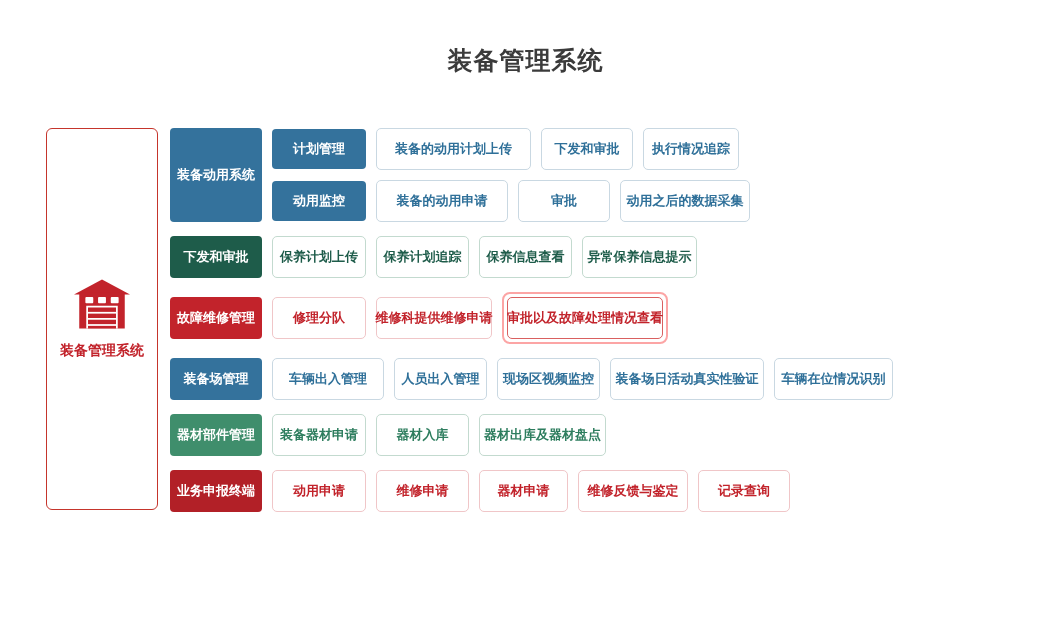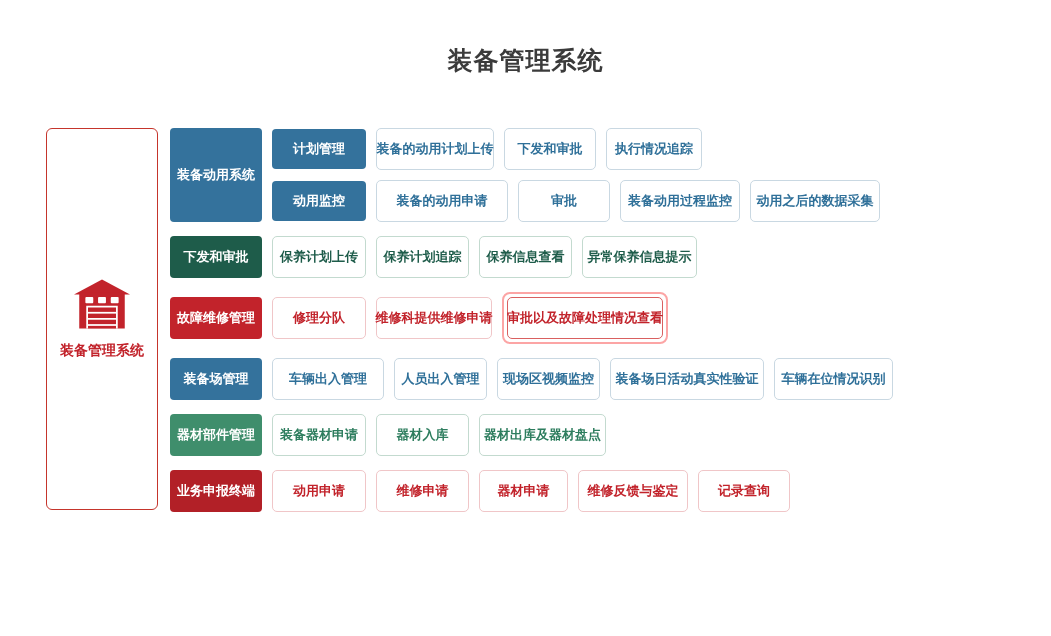--- a/index.html
+++ b/index.html
@@ -72,29 +72,28 @@
     <div class="root-label">装备管理系统</div>
   </div>
 
   <div class="board">
 
     <div class="group0">
       <div class="cat big t-blue">装备动用系统</div>
       <div class="subcol">
         <div class="row">
           <div class="cat sub t-blue">计划管理</div>
-          <div class="node n-blue" style="width:118px">装备的动用计划上传</div>
+          <div class="node n-blue" style="width:155px">装备的动用计划上传</div>
           <div class="node n-blue" style="width:92px">下发和审批</div>
           <div class="node n-blue" style="width:96px">执行情况追踪</div>
         </div>
         <div class="row">
           <div class="cat sub t-blue">动用监控</div>
           <div class="node n-blue" style="width:132px">装备的动用申请</div>
           <div class="node n-blue" style="width:92px">审批</div>
-          <div class="node n-blue" style="width:120px">装备动用过程监控</div>
           <div class="node n-blue" style="width:130px">动用之后的数据采集</div>
         </div>
       </div>
     </div>
 
     <div class="row">
       <div class="cat t-teal">下发和审批</div>
       <div class="node n-teal" style="width:94px">保养计划上传</div>
       <div class="node n-teal" style="width:93px">保养计划追踪</div>
       <div class="node n-teal" style="width:93px">保养信息查看</div>

